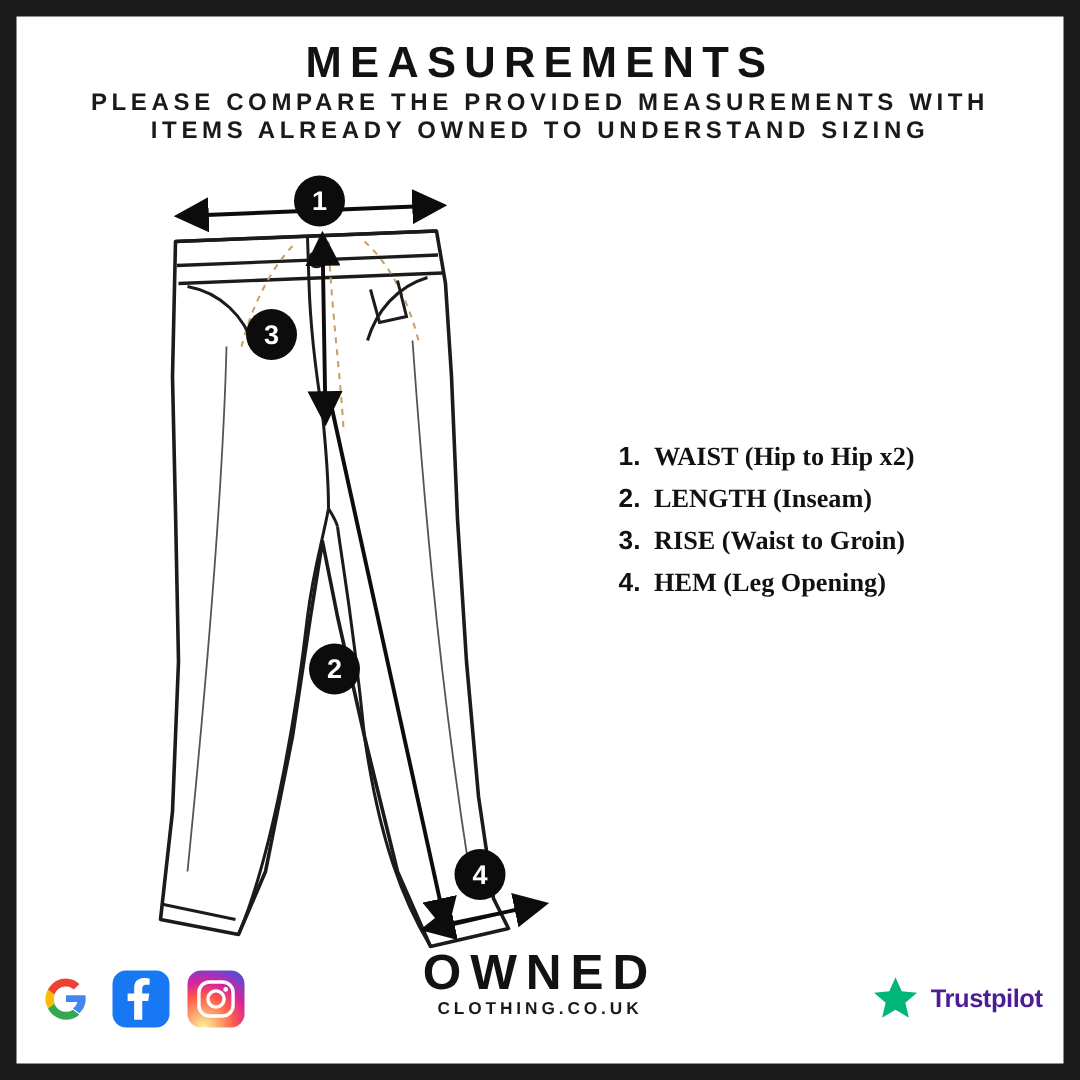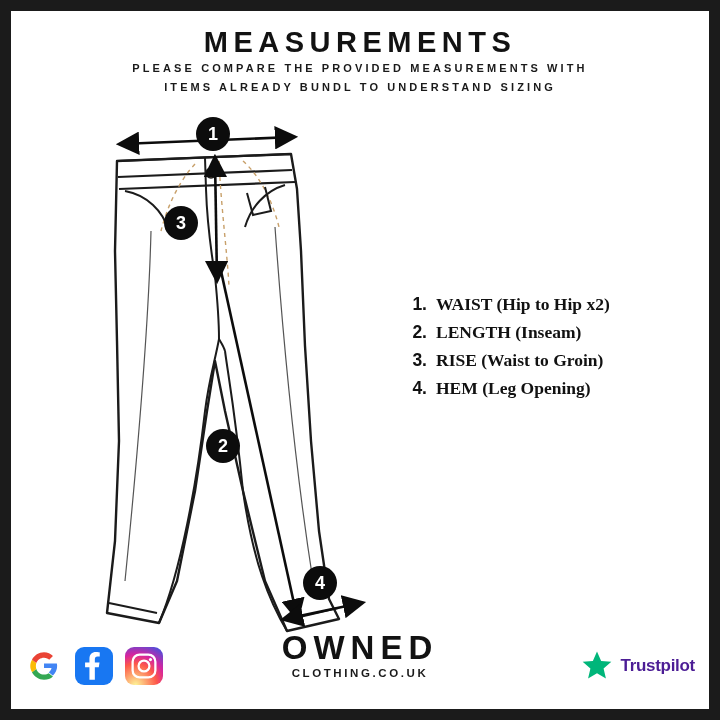--- a/index.html
+++ b/index.html
@@ -31,21 +31,21 @@
   }
   #title {
     font-size: 29px;
     font-weight: bold;
     letter-spacing: 5.5px;
     color: #121212;
     line-height: 34px;
     margin: 0;
   }
   .subtitle-line {
-    font-size: 11px;
+    font-size: 16px;
     font-weight: bold;
     letter-spacing: 3.1px;
     color: #1a1a1a;
     line-height: 19px;
   }
   
   #legend {
     position: absolute;
     left: 395px;
     top: 283px;
@@ -166,21 +166,21 @@
   }
 </style>
 </head>
 <body>
 
 <div id="page">
 
   <div id="header">
     <div id="title">MEASUREMENTS</div>
     <div class="subtitle-line">PLEASE COMPARE THE PROVIDED MEASUREMENTS WITH</div>
-    <div class="subtitle-line">ITEMS ALREADY BUNDL TO UNDERSTAND SIZING</div>
+    <div class="subtitle-line">ITEMS ALREADY OWNED TO UNDERSTAND SIZING</div>
   </div>
 
   <div id="diagram">
     <svg width="380" height="530" viewBox="0 0 380 530">
       <g fill="#ffffff" stroke="#1b1b1b" stroke-width="2.4" stroke-linejoin="round">
 
         <path d="M88 50 L262 43 L268 78 L272 140 L276 235 L282 330 L290 420 L300 488 L310 508
                  L258 520 L236 470 L214 380 L196 300 L186 250 L178 300 L166 380 L148 470 L130 512
                  L78 502 L86 430 L90 330 L88 230 L86 140 Z"></path>
       </g>

